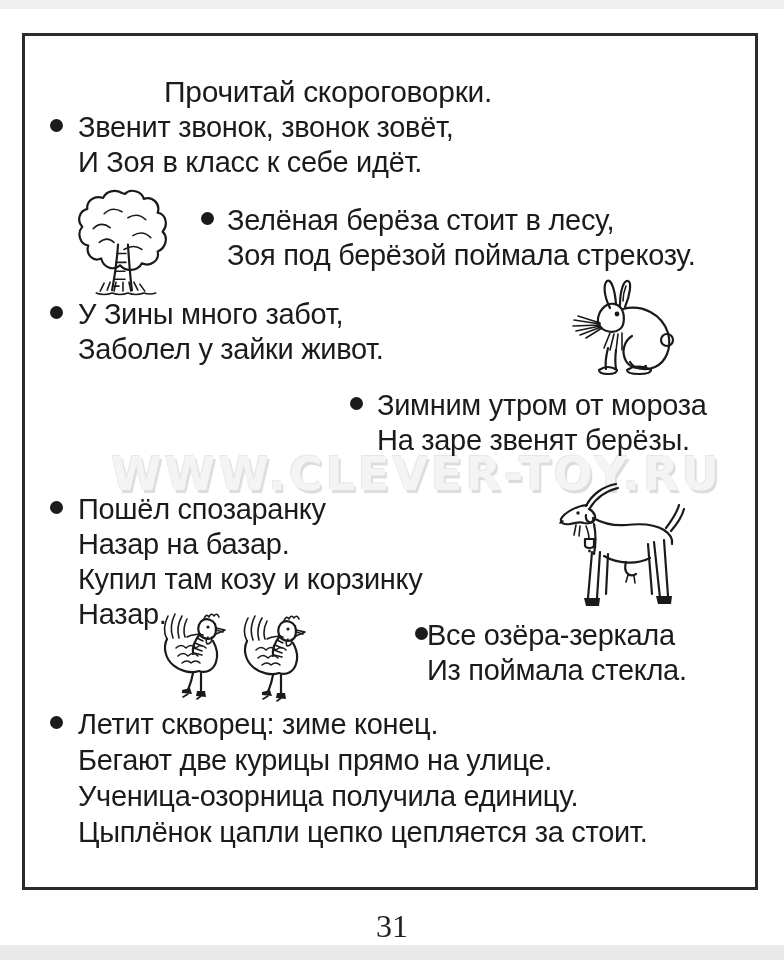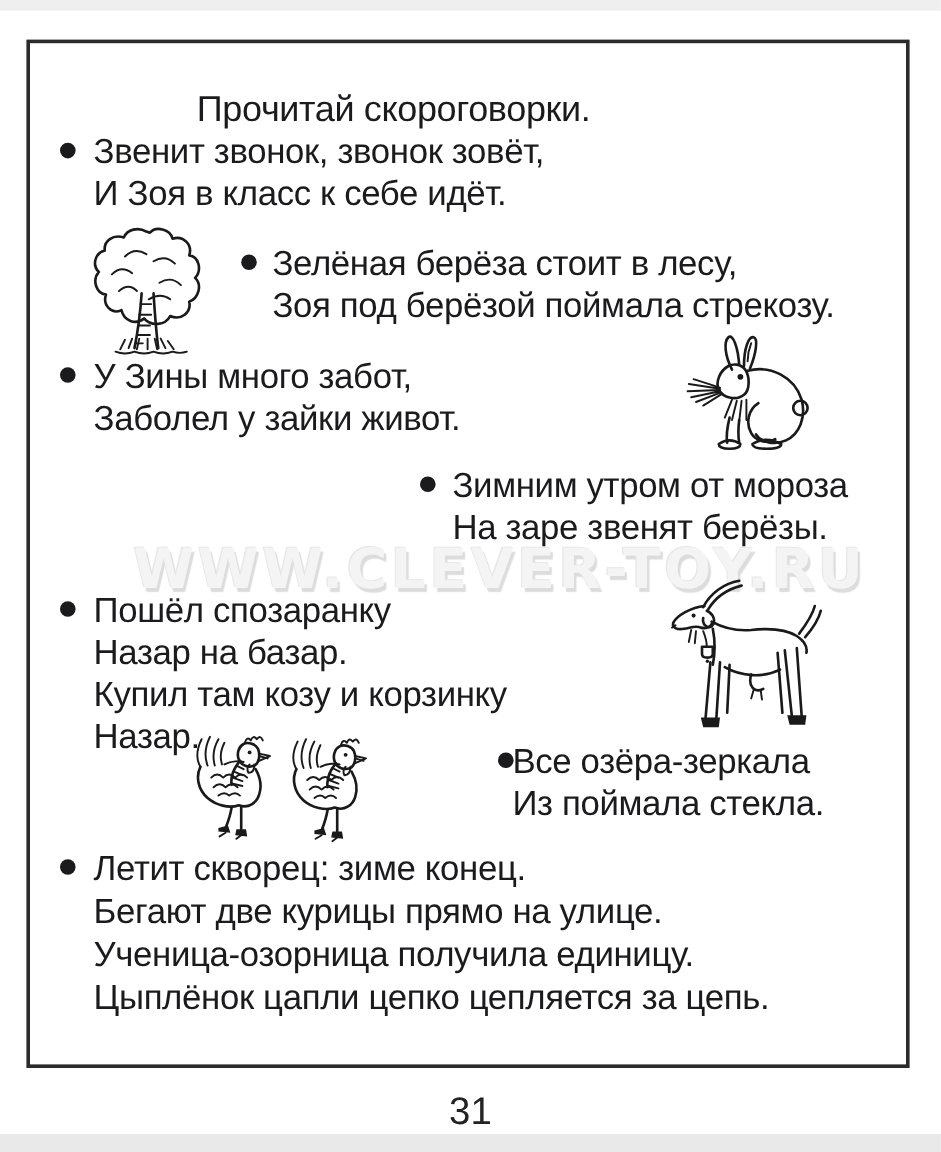--- a/index.html
+++ b/index.html
@@ -29,21 +29,21 @@
   }
   .art{position:absolute;z-index:1;}
   #art-tree{left:76px;top:188px;}
   #art-rabbit{left:570px;top:278px;}
   #art-goat{left:556px;top:482px;}
   #art-chickens{left:160px;top:612px;}
   .art path,.art circle{fill:none;stroke:#1a1a1a;stroke-width:2.2;stroke-linecap:round;stroke-linejoin:round;}
   .art .fill{fill:#1a1a1a;stroke:none;}
   .art .thin{stroke-width:1.6;}
   .pagenum{position:absolute;left:0;top:908px;width:784px;text-align:center;
-           font-size:32px;color:#222;z-index:2;}
+           font-size:32px;color:#222;z-index:2;font-family:Liberation Serif, serif;}
 </style>
 </head>
 <body>
 
 <div>
   <div class="scan-top"></div>
   <div class="frame"></div>
 
   <div class="title">Прочитай скороговорки.</div>
 
@@ -151,18 +151,18 @@
   <div class="tw" id="tw6">
     <div>Все озёра-зеркала</div>
     <div>Из поймала стекла.</div>
   </div>
 
   <div class="bullet" id="b7"></div>
   <div class="tw" id="tw7">
     <div>Летит скворец: зиме конец.</div>
     <div>Бегают две курицы прямо на улице.</div>
     <div>Ученица-озорница получила единицу.</div>
-    <div>Цыплёнок цапли цепко цепляется за цепь.</div>
+    <div>Цыплёнок цапли цепко цепляется за стоит.</div>
   </div>
 
   <div class="pagenum">31</div>
   <div class="scan-bottom"></div>
 </div>
 
 </body></html>

